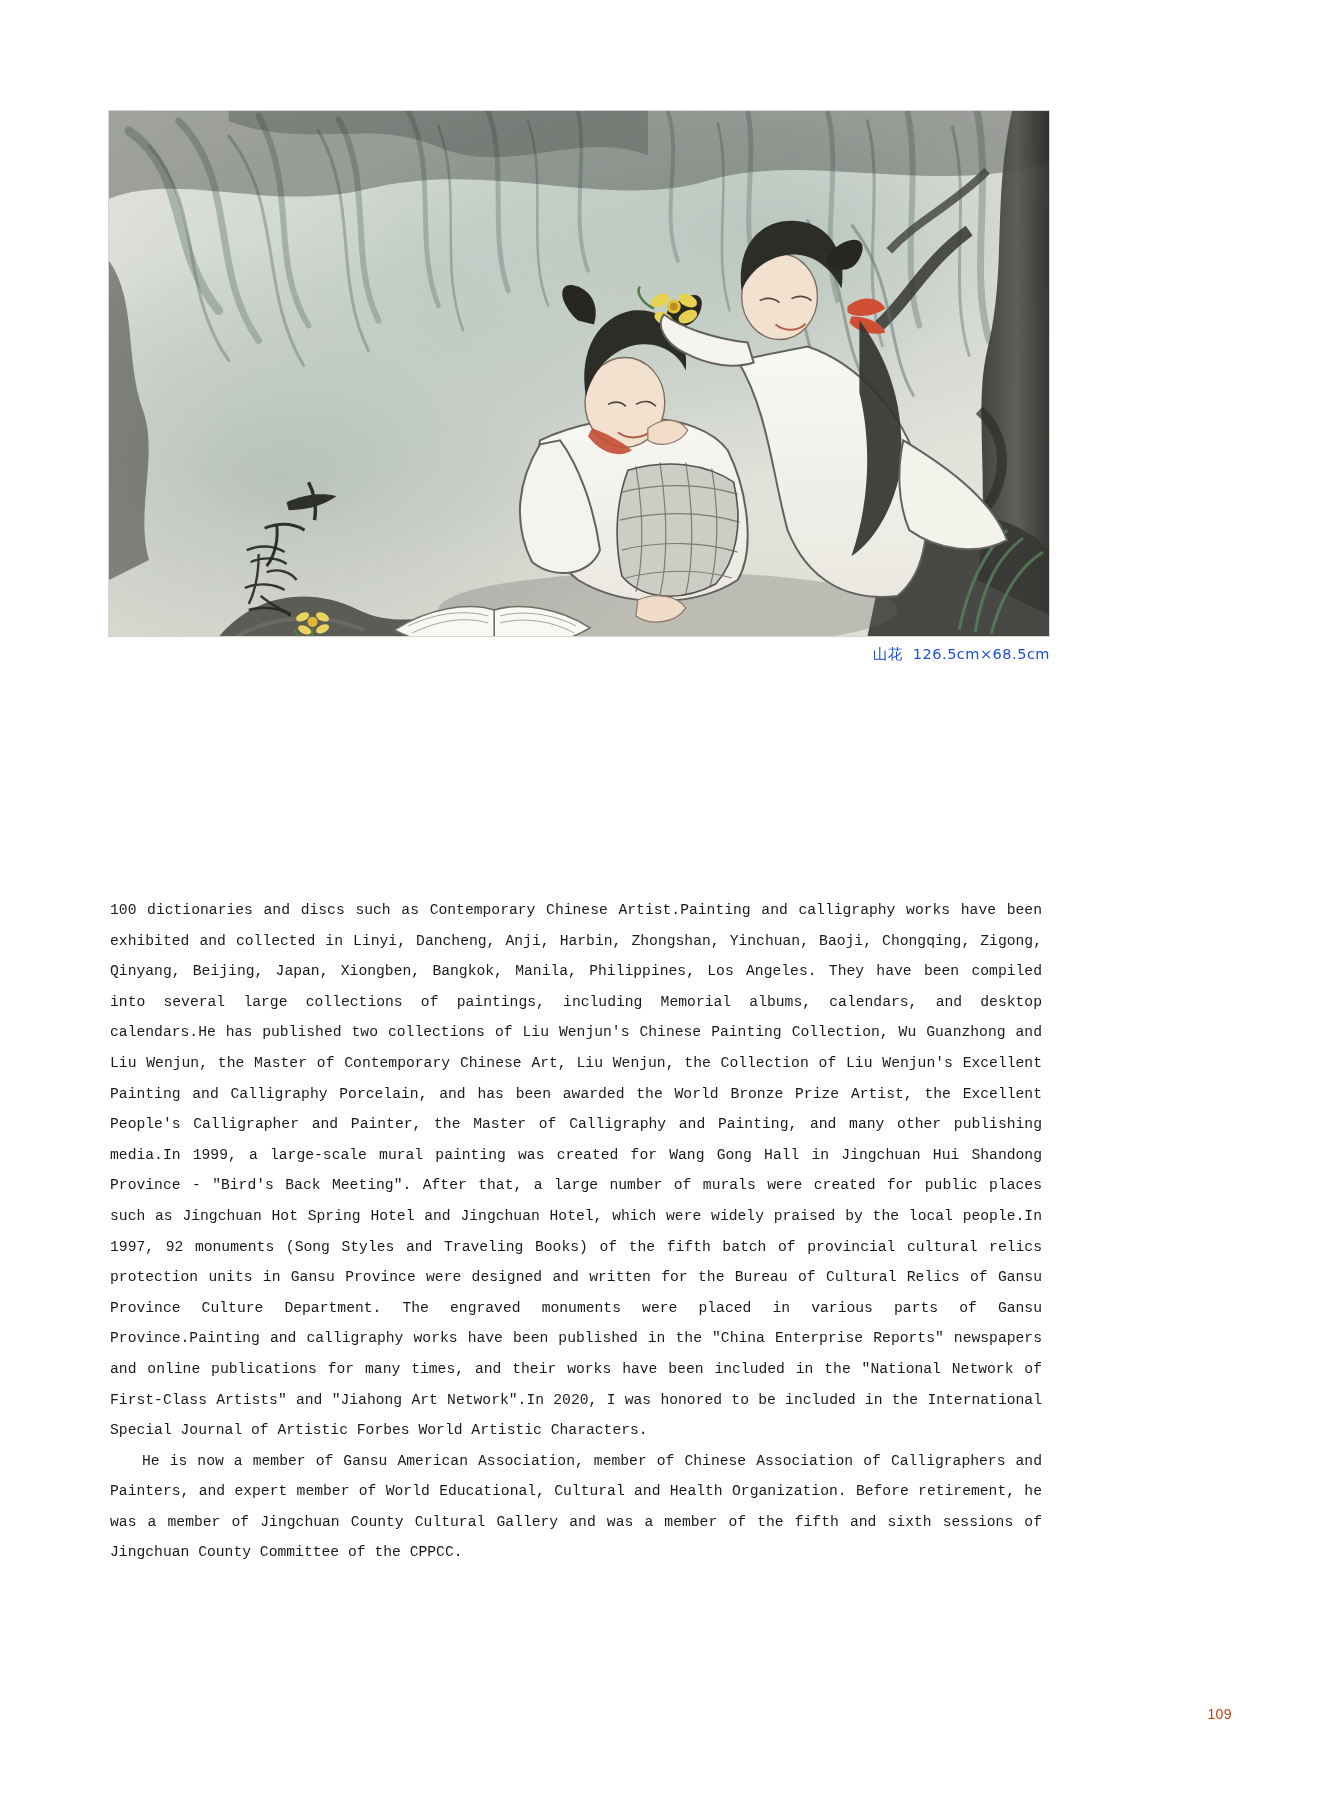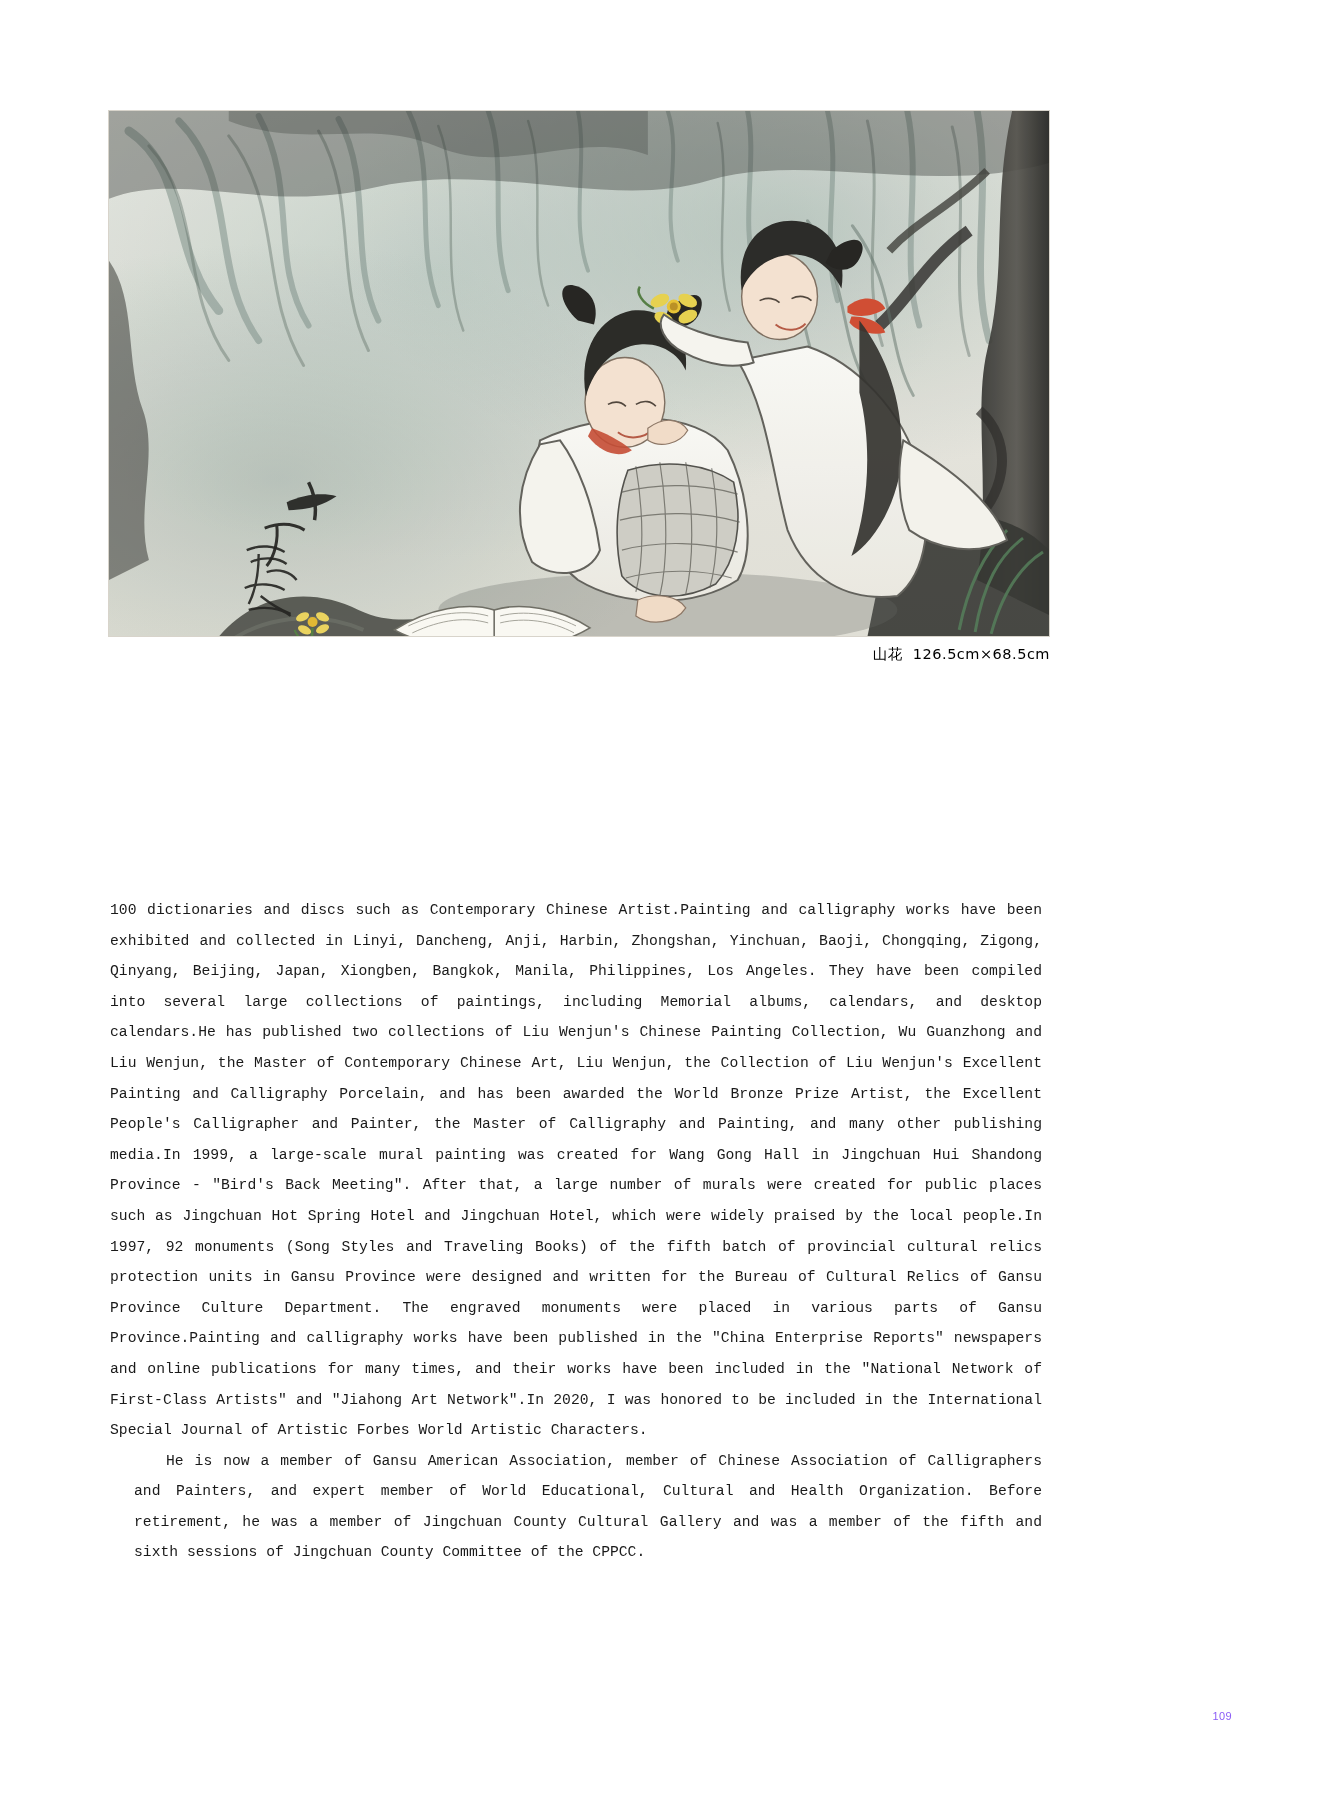--- a/index.html
+++ b/index.html
@@ -40,21 +40,21 @@
   .painting {
     position: absolute;
     inset: 0;
   }
   .caption-row {
     margin-top: 8px;
     text-align: right;
     font-family: "DejaVu Sans", sans-serif;
     font-size: 14.5px;
     letter-spacing: 0.5px;
-    color: #000000;
+    color: #1d4ed8;
   }
   .caption-row .title {
     margin-right: 10px;
   }
 
   
   .body-text {
     position: absolute;
     left: 110px;
     top: 895px;
@@ -64,30 +64,29 @@
     text-align: justify;
     text-justify: inter-word;
     color: #1a1a1a;
   }
   .body-text p {
     margin: 0;
     font-family: Liberation Mono, monospace;
   }
   .body-text p.indented {
     text-indent: 32px;
-    margin-left: 24px;
   }
 
   
   .folio {
     position: absolute;
     right: 95px;
     bottom: 78px;
-    font-size: 11px;
-    color: #8b5cf6;
+    font-size: 14px;
+    color: #c2410c;
     letter-spacing: 0.4px;
     text-align: center;
   }
 </style>
 </head>
 <body>
 
 <div class="page">
 
   <div class="artwork-block">

